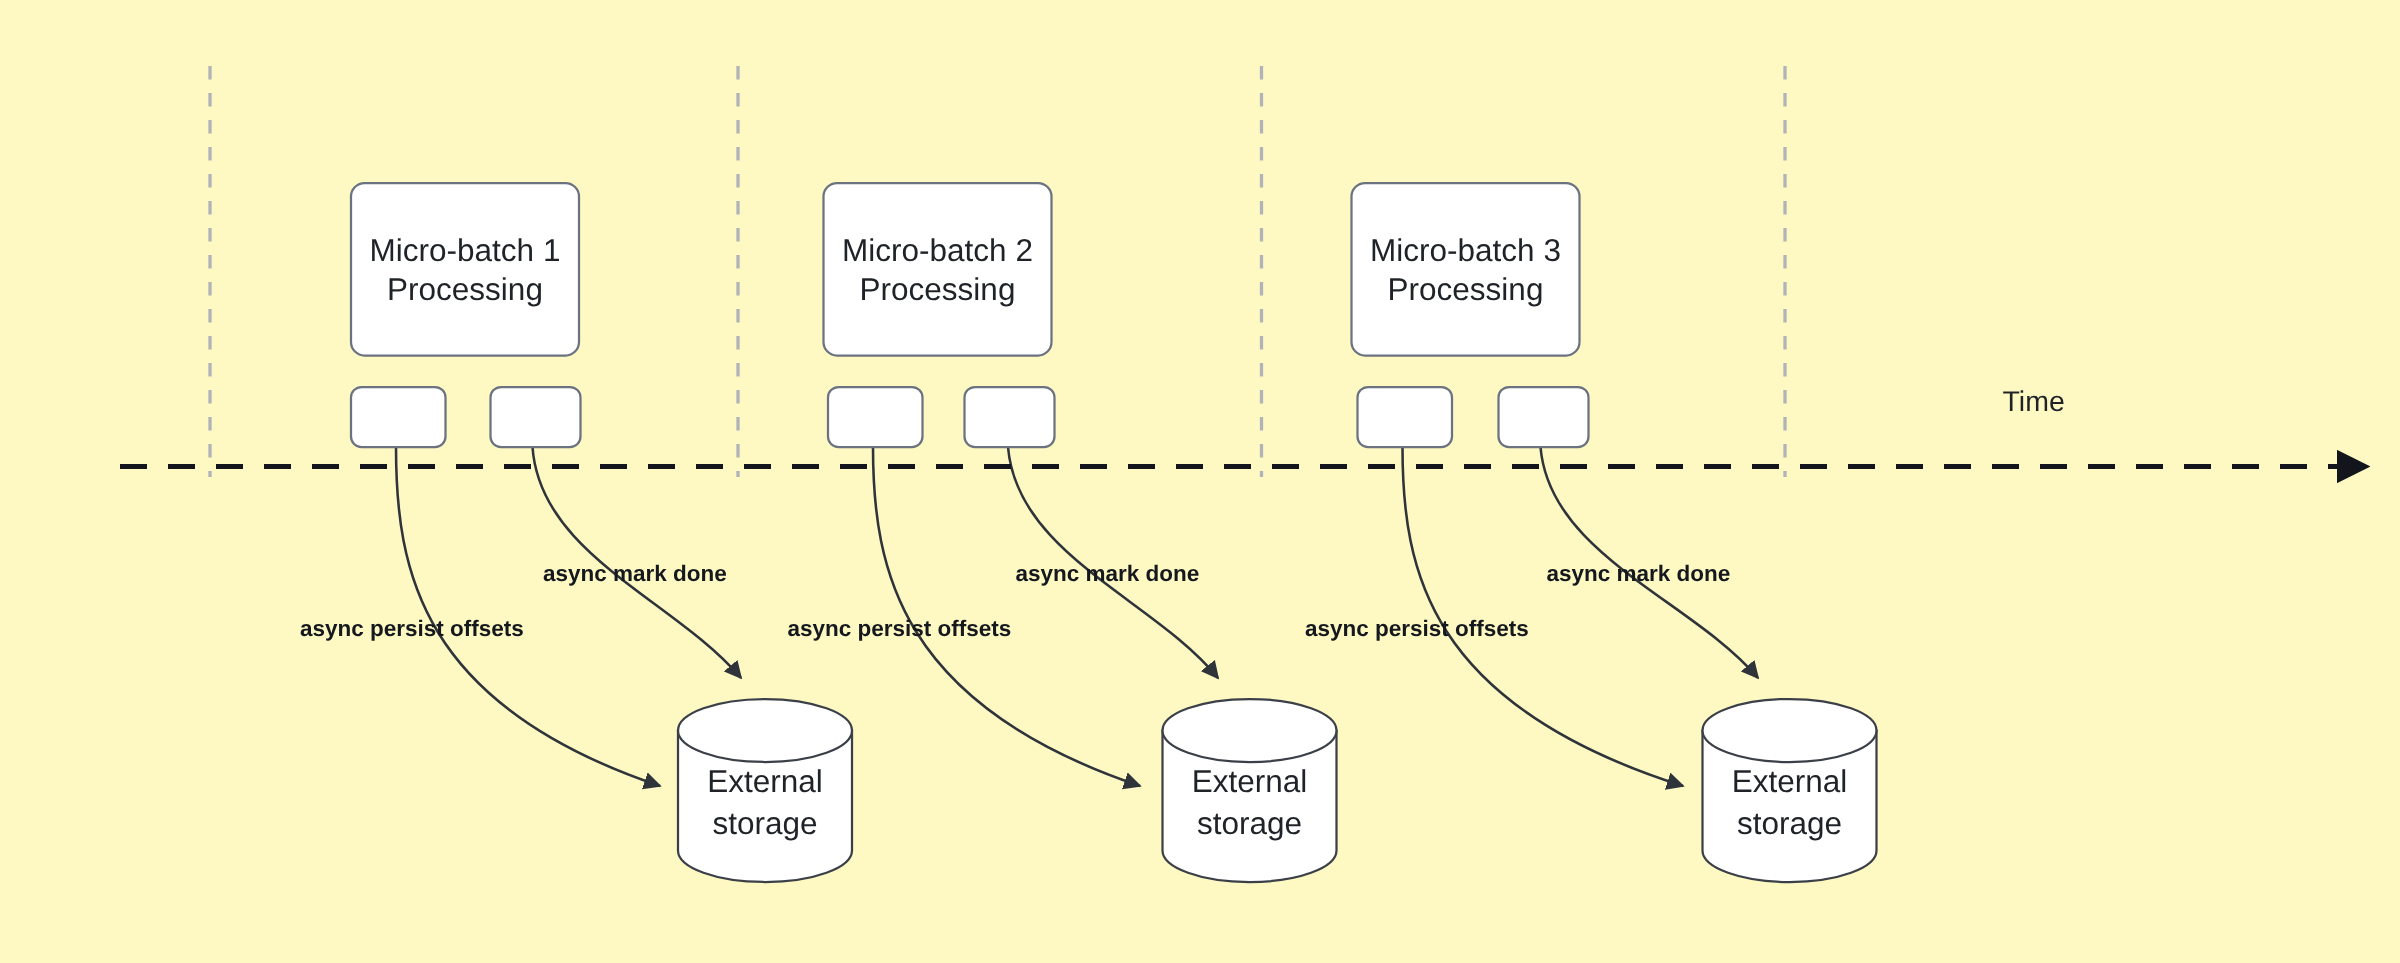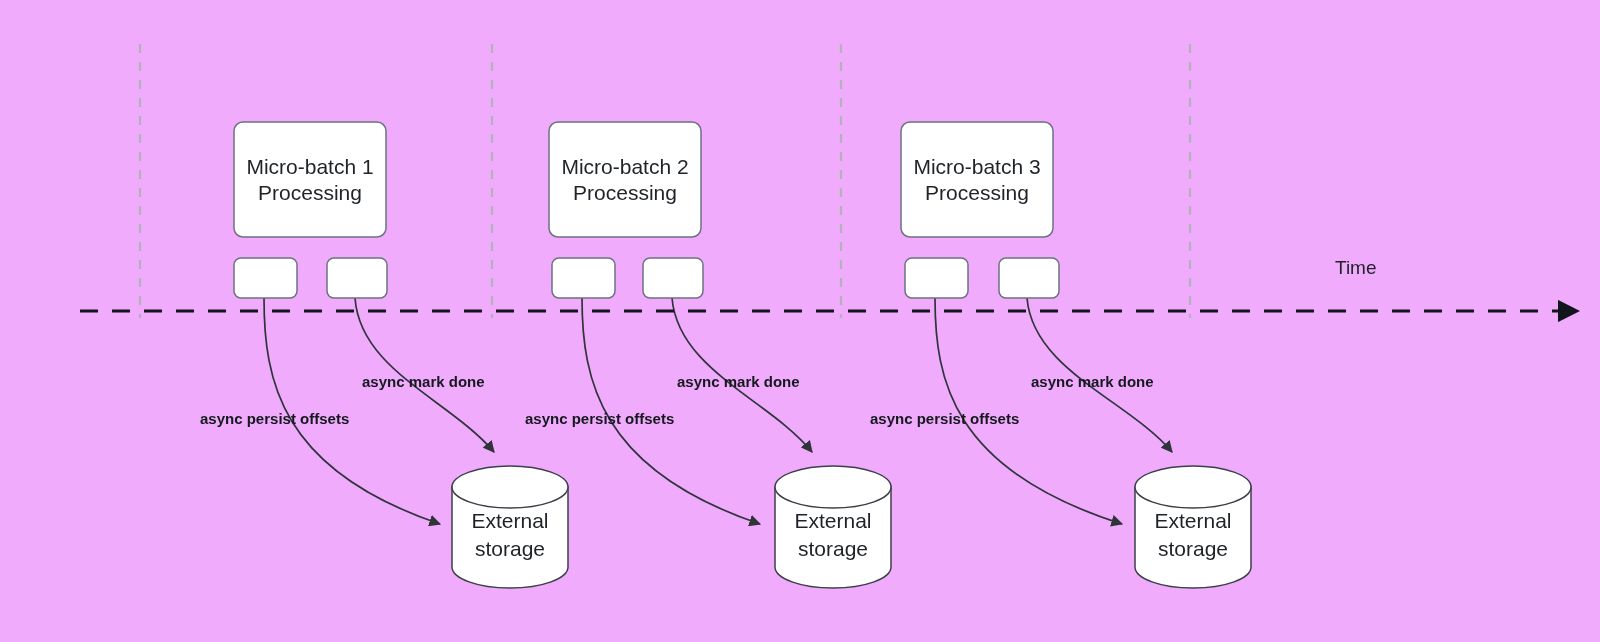--- a/index.html
+++ b/index.html
@@ -8,21 +8,21 @@
     background: #ffffff;
   }
   body {
     font-family: "Liberation Sans", sans-serif;
     -webkit-font-smoothing: antialiased;
   }
   #canvas {
     position: relative;
     width: 1600px;
     height: 642px;
-    background: #f0abfc;
+    background: #fef9c3;
     overflow: hidden;
   }
   #diagram-svg {
     position: absolute;
     left: 0;
     top: 0;
     width: 1600px;
     height: 642px;
   }
   .node-text {

